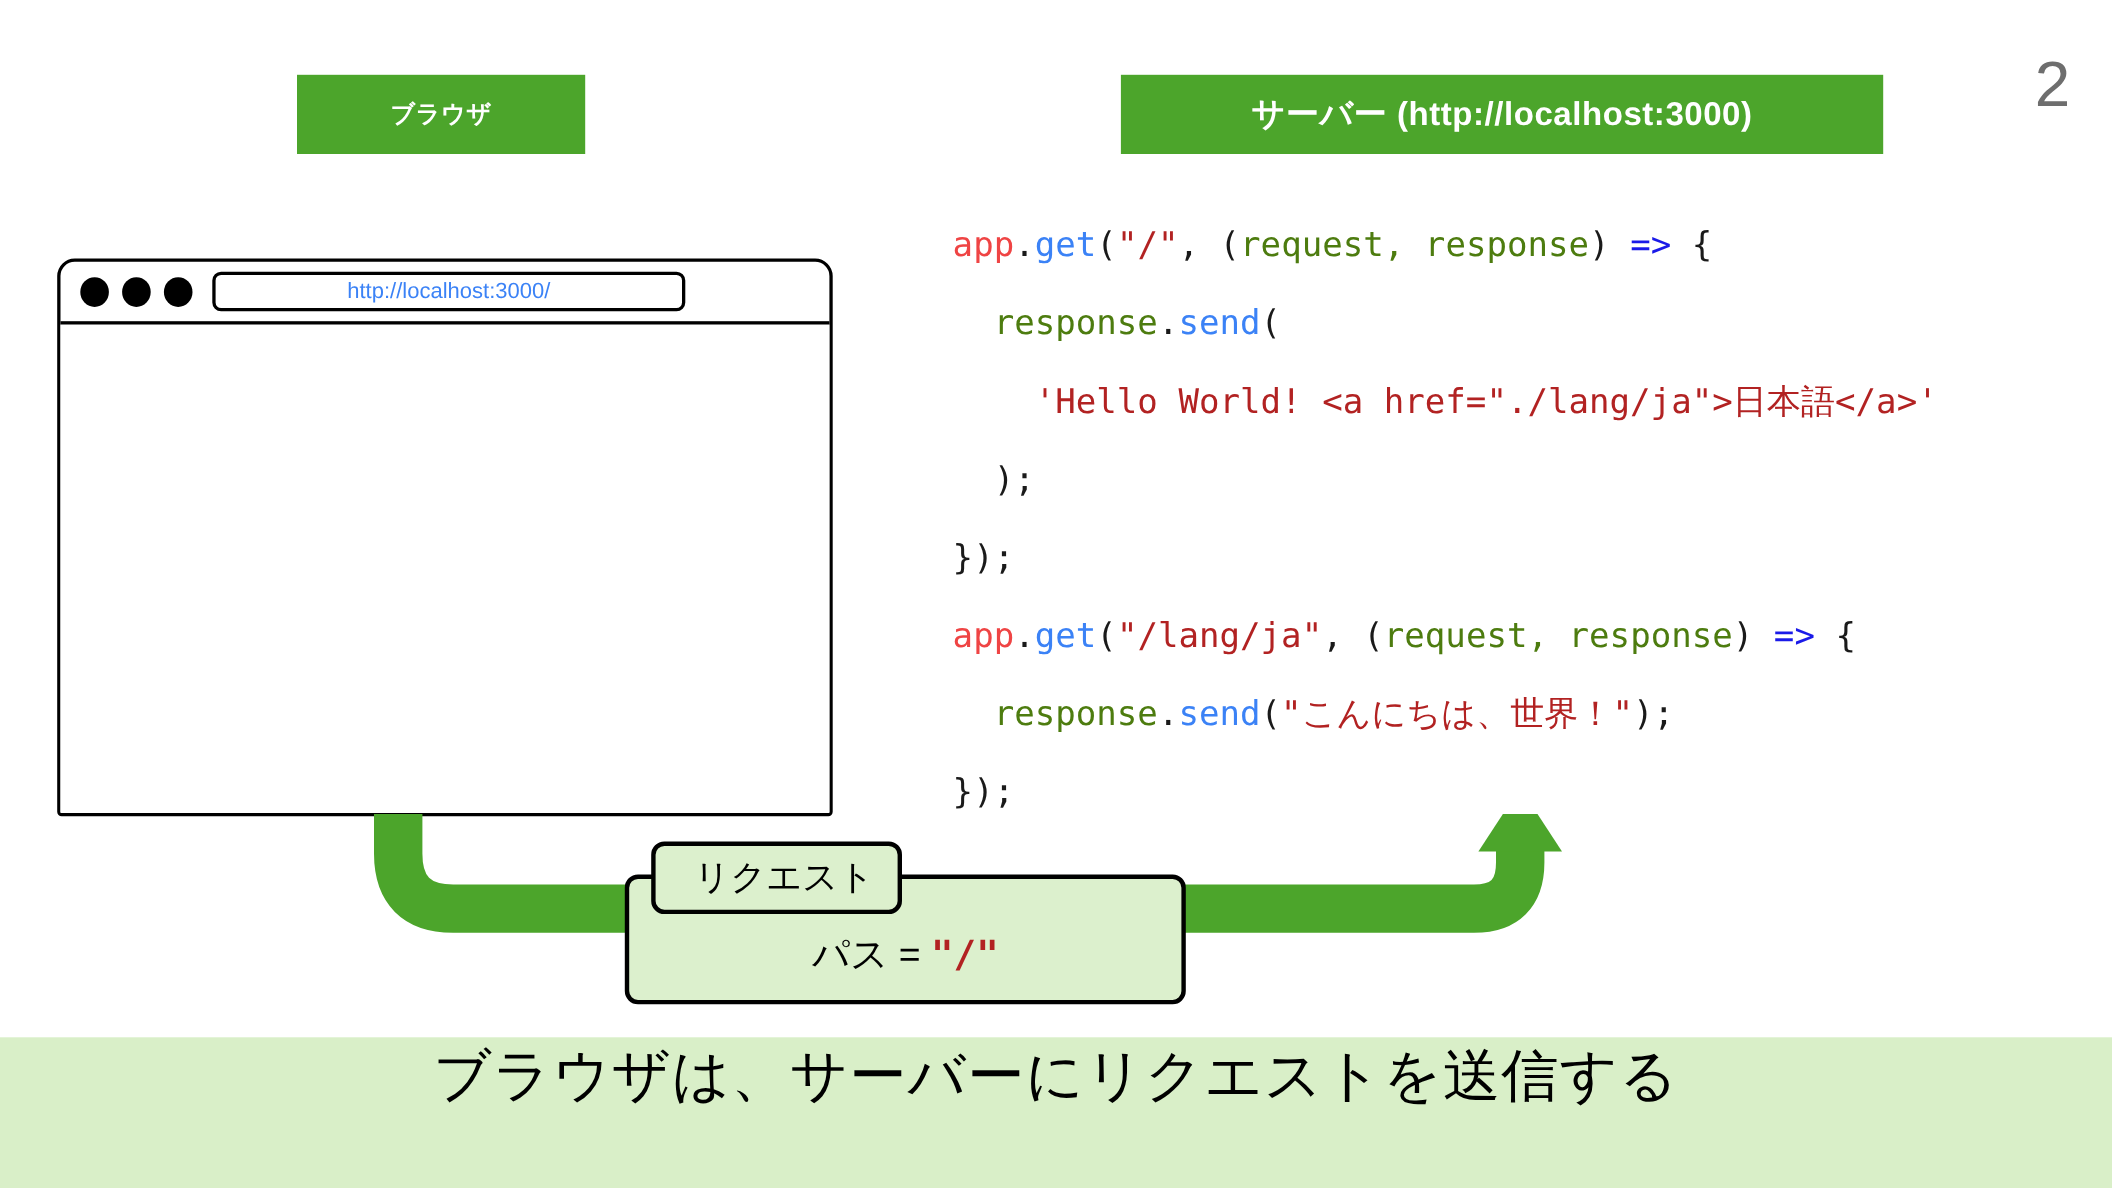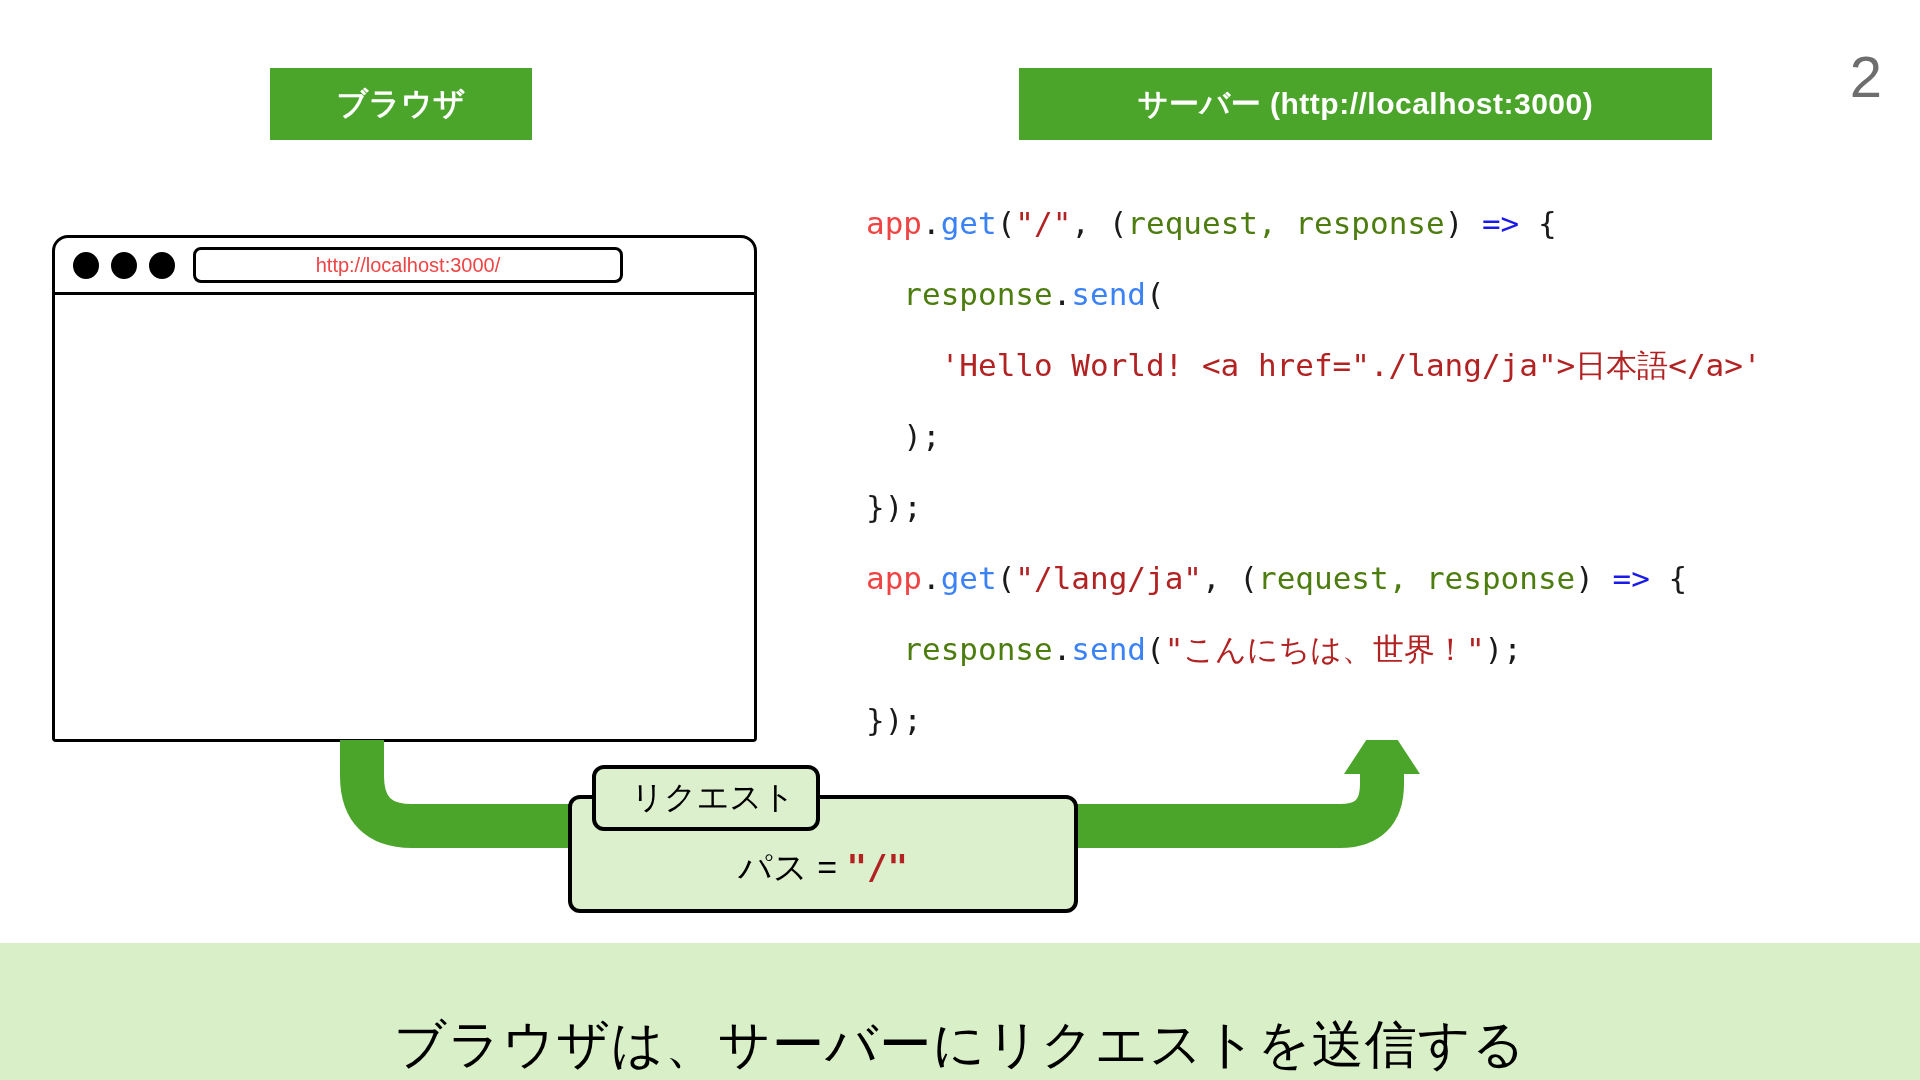--- a/index.html
+++ b/index.html
@@ -39,21 +39,21 @@
     align-items: center;
     justify-content: center;
     letter-spacing: 0.5px;
     font-family: "Liberation Sans", "DejaVu Sans", sans-serif;
   }
   .chip-browser {
     left: 270px;
     top: 68px;
     width: 262px;
     height: 72px;
-    font-size: 31px;
+    font-size: 22px;
   }
   .chip-server {
     left: 1019px;
     top: 68px;
     width: 693px;
     height: 72px;
     font-size: 30px;
   }
 
   
@@ -93,21 +93,21 @@
     flex: 0 0 auto;
     width: 430px;
     height: 36px;
     border: 3px solid #000000;
     border-radius: 8px;
     box-sizing: border-box;
     display: flex;
     align-items: center;
     justify-content: center;
     font-size: 20px;
-    color: #ef4444;
+    color: #3b82f6;
     background: #ffffff;
     font-family: "Liberation Sans", sans-serif;
   }
   .browser-viewport {
     height: calc(100% - 57px);
     background: #ffffff;
   }
 
   
   .code {
@@ -185,21 +185,21 @@
 
   
   .caption-band {
     position: absolute;
     left: 0;
     bottom: 0;
     width: 1920px;
     height: 137px;
     background: #d9efc8;
     display: flex;
-    align-items: flex-end;
+    align-items: flex-start;
     justify-content: center;
   }
   .caption-text {
     font-size: 52px;
     color: #000000;
     font-family: "Liberation Sans", "DejaVu Sans", sans-serif;
     letter-spacing: 1px;
   }
 </style>
 </head>

